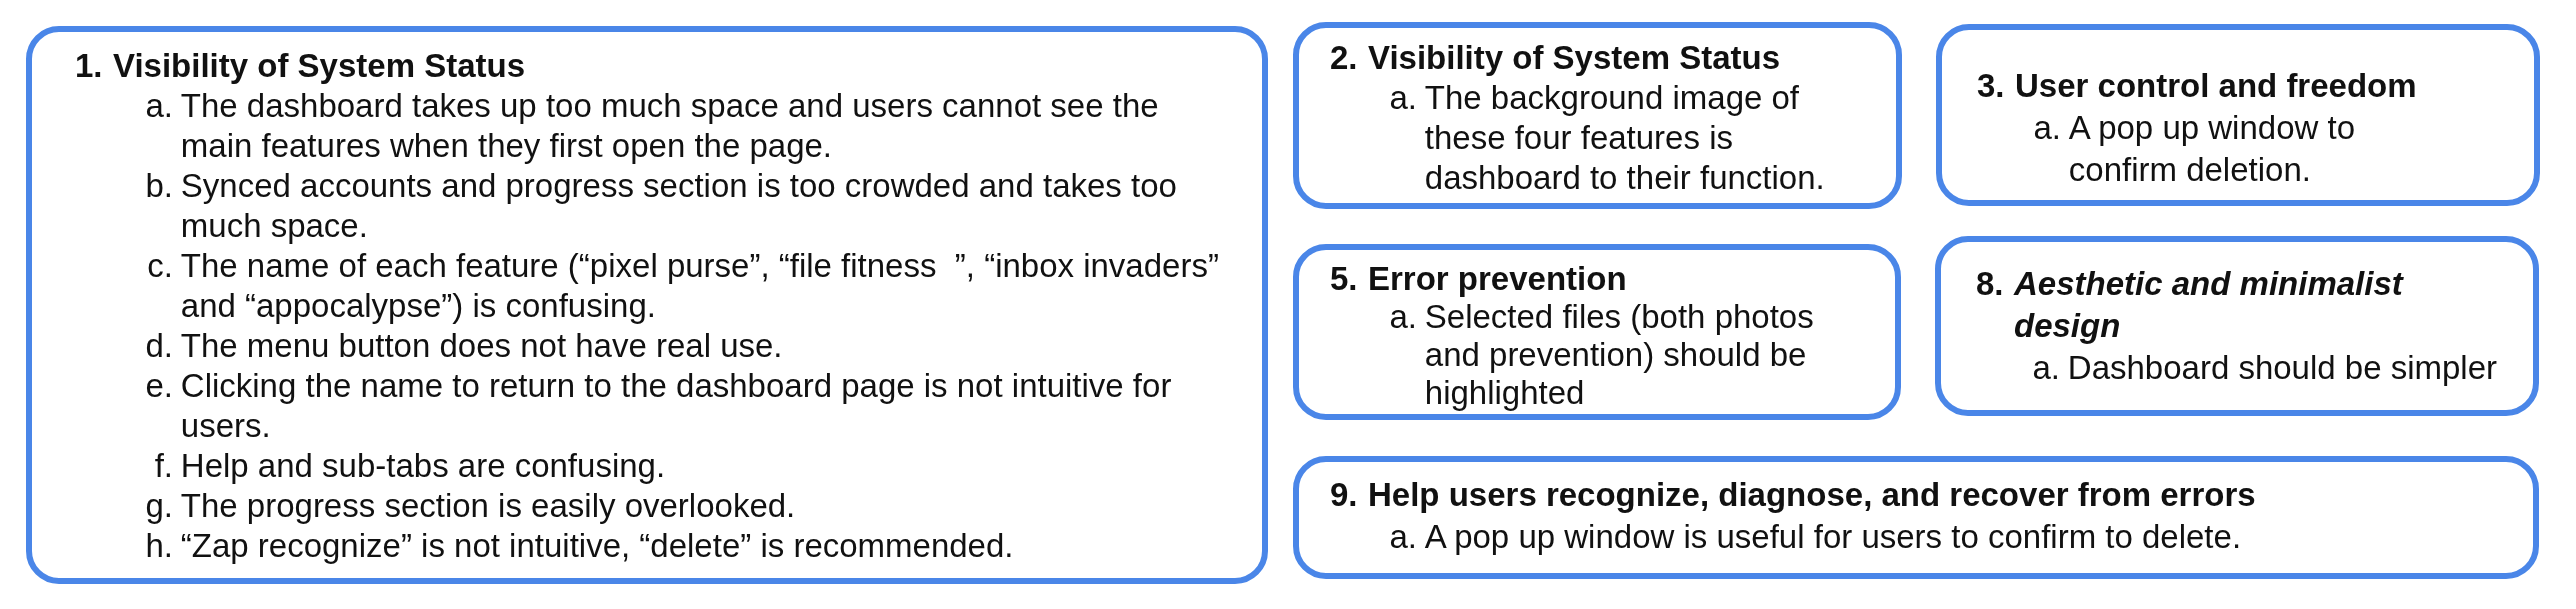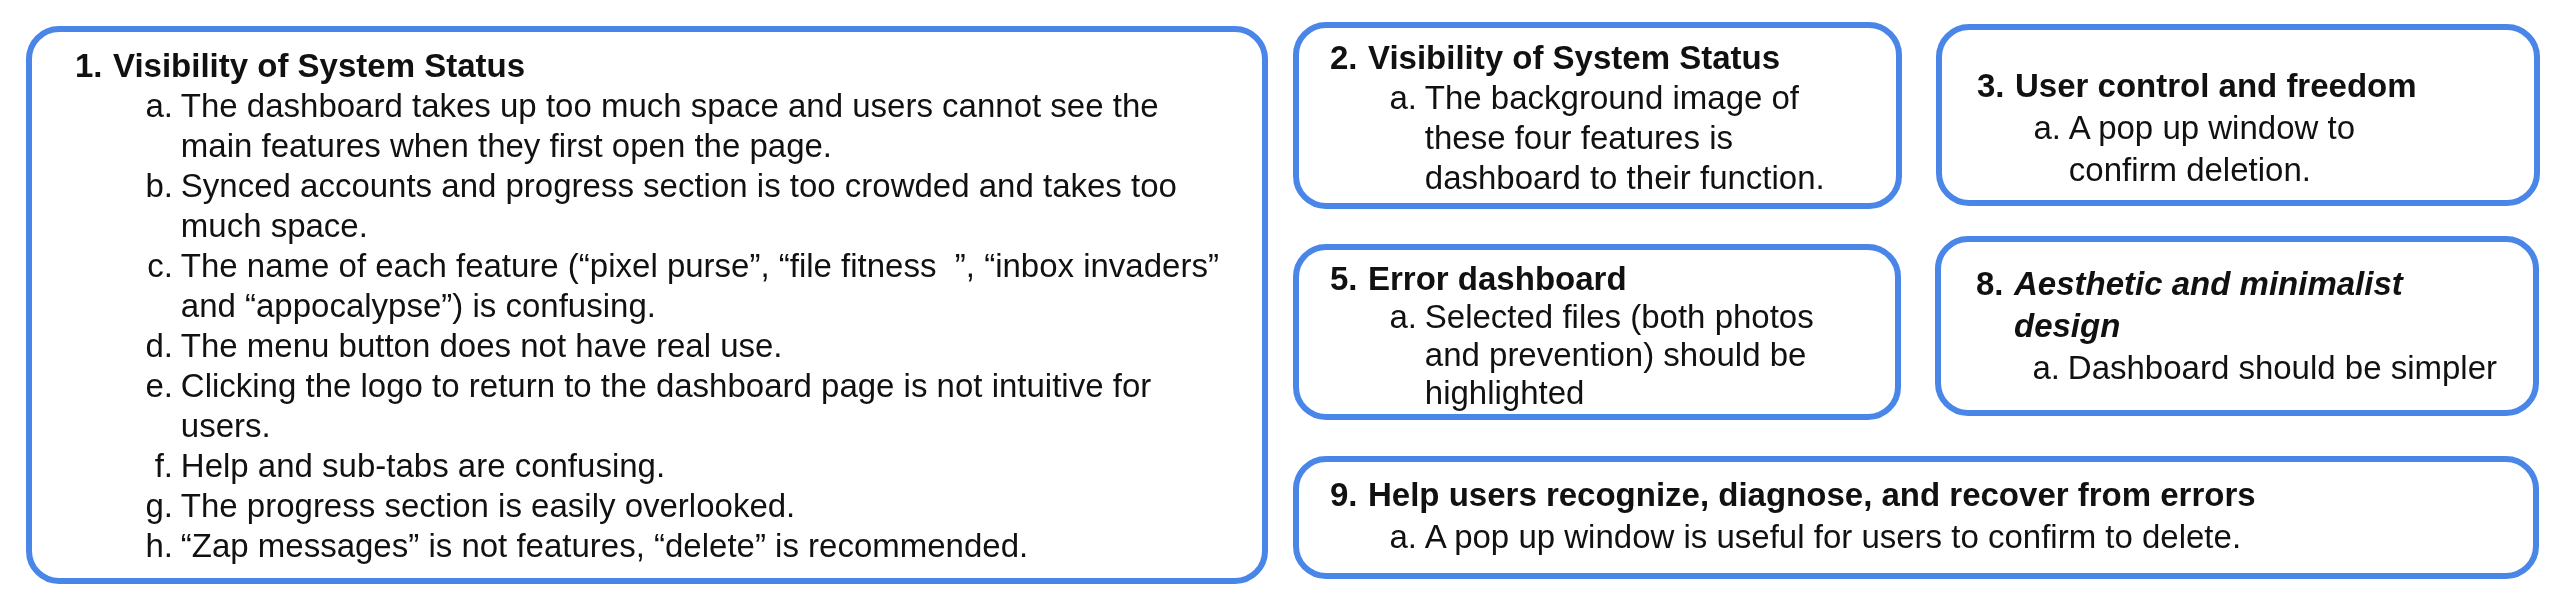--- a/index.html
+++ b/index.html
@@ -60,33 +60,33 @@
     <div class="item">
       <span class="mk">c.</span>
       <span class="tx">The name of each feature (“pixel purse”, “file fitness  ”, “inbox invaders” and “appocalypse”) is confusing.</span>
     </div>
     <div class="item">
       <span class="mk">d.</span>
       <span class="tx">The menu button does not have real use.</span>
     </div>
     <div class="item">
       <span class="mk">e.</span>
-      <span class="tx">Clicking the logo to return to the dashboard page is not intuitive for users.</span>
+      <span class="tx">Clicking the name to return to the dashboard page is not intuitive for users.</span>
     </div>
     <div class="item">
       <span class="mk">f.</span>
       <span class="tx">Help and sub-tabs are confusing.</span>
     </div>
     <div class="item">
       <span class="mk">g.</span>
       <span class="tx">The progress section is easily overlooked.</span>
     </div>
     <div class="item">
       <span class="mk">h.</span>
-      <span class="tx">“Zap messages” is not features, “delete” is recommended.</span>
+      <span class="tx">“Zap recognize” is not intuitive, “delete” is recommended.</span>
     </div>
   </div>
 </div>
 
 <div class="box b2" style="left:1293px;top:22px;width:609px;height:187px;">
   <div class="trow">
     <span class="num">2.</span>
     <span class="ttl">Visibility of System Status</span>
   </div>
   <div class="items">
@@ -106,21 +106,21 @@
     <div class="item">
       <span class="mk">a.</span>
       <span class="tx">A pop up window to confirm deletion.</span>
     </div>
   </div>
 </div>
 
 <div class="box b5" style="left:1293px;top:244px;width:608px;height:176px;">
   <div class="trow">
     <span class="num">5.</span>
-    <span class="ttl">Error dashboard</span>
+    <span class="ttl">Error prevention</span>
   </div>
   <div class="items">
     <div class="item">
       <span class="mk">a.</span>
       <span class="tx">Selected files (both photos and prevention) should be highlighted</span>
     </div>
   </div>
 </div>
 
 <div class="box b8" style="left:1935px;top:236px;width:604px;height:180px;">

